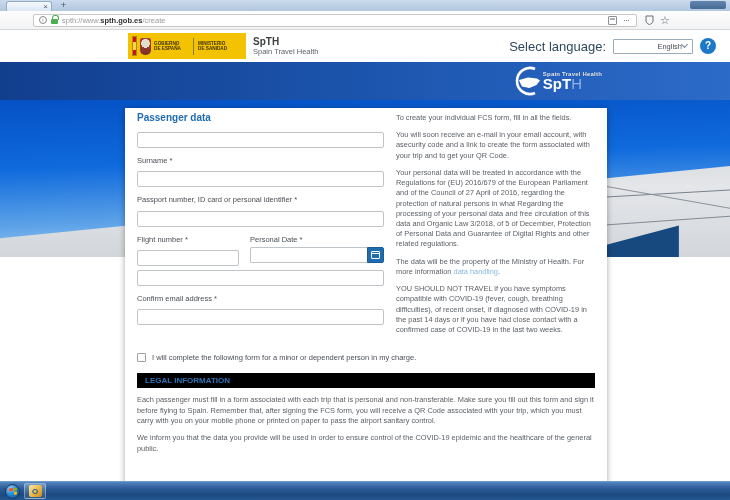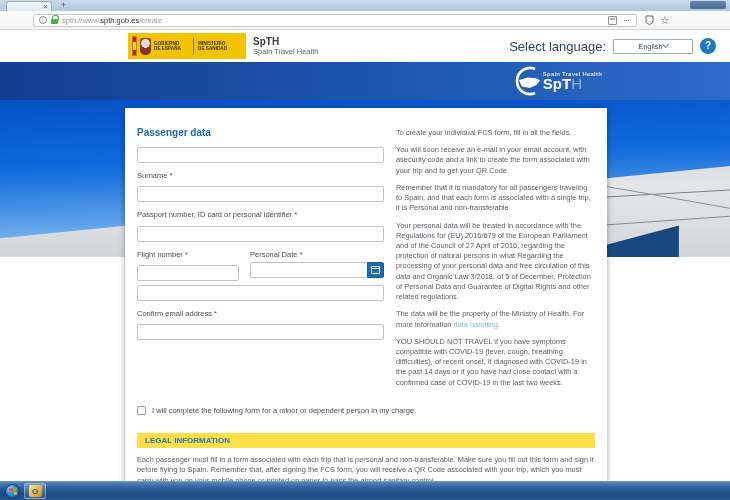--- a/index.html
+++ b/index.html
@@ -13,40 +13,40 @@
   .tab-close{font-size:8px;color:#4d5a68;line-height:6px}
   .newtab{position:absolute;left:56px;top:1px;width:15px;height:10px;color:#3d5371;font-size:9px;line-height:9px;text-align:center;border-radius:2px}
   .win-controls{position:absolute;right:4px;top:1px;width:36px;height:8px;background:linear-gradient(180deg,#48719f,#2a5381);border-radius:2px;opacity:.8}
 
   .navbar{height:19px;background:linear-gradient(180deg,#fdfdfd,#f2f3f5);border-bottom:1px solid #d6d6d6;display:flex;align-items:center;padding:0 8px}
   .urlbar{margin-left:25px;width:604px;height:13px;background:#fff;border:1px solid #c8c8c8;border-radius:2px;display:flex;align-items:center;padding:0 5px;gap:4px}
   .info-icon{width:8px;height:8px;border:1px solid #8a8a8a;border-radius:50%;color:#8a8a8a;font-size:6px;line-height:6px;text-align:center;flex:0 0 auto}
   .lock-icon{position:relative;width:7px;height:5px;background:#4caf50;border-radius:1px;margin-top:2px;flex:0 0 auto}
   .lock-icon:before{content:"";position:absolute;top:-4px;left:1px;width:5px;height:4px;border:1px solid #4caf50;border-bottom:none;border-radius:3px 3px 0 0}
   .url-text{font-size:7.5px;color:#9b9b9b;white-space:nowrap;flex:1}
-  .url-domain{color:#2f2f2f;font-weight:normal}
+  .url-domain{color:#2f2f2f;font-weight:bold}
   .page-icon{width:9px;height:9px;border:1px solid #8d9196;border-radius:1px;position:relative;flex:0 0 auto}
   .page-icon:after{content:"";position:absolute;left:1px;top:1px;right:1px;height:2px;background:#aeb2b7}
   .dots-icon{font-size:9px;color:#5f6368;line-height:8px;letter-spacing:-1px;padding:0 2px}
   .shield-icon{flex:0 0 auto;margin-left:8px}
   .star-icon{font-size:11px;color:#6a6f75;line-height:10px;margin-left:6px}
 
   
   .siteheader{height:32px;background:#fff;display:flex;align-items:center;padding-left:128px;padding-right:14px}
   .gov-logo{width:118px;height:26px;background:#f3c200;display:flex;align-items:center;gap:3px;padding:2px 4px;flex:0 0 auto}
   .gov-flag{width:5px;height:20px;background:linear-gradient(180deg,#c8102e 0 25%,#ffd24d 25% 75%,#c8102e 75% 100%);border:0.5px solid #b08900}
   .gov-crest{width:11px;height:17px;border-radius:2px 2px 5px 5px;background:radial-gradient(circle at 50% 32%,#e3ddcf 0 34%,transparent 35%),linear-gradient(180deg,#a9433a,#7d2f2a);flex:0 0 auto}
   .gov-text{font-size:6px;line-height:1.05;color:#3d3200;font-weight:bold;transform:scale(.78);transform-origin:left center;white-space:nowrap}
   .gov-div{width:1px;height:17px;background:#8c7a1c;margin:0 1px;flex:0 0 auto}
   .brand{margin-left:7px}
   .brand-name{font-size:10px;font-weight:bold;color:#3c4043;line-height:1.1}
   .brand-sub{font-size:7.5px;color:#5f6368}
   .lang-area{margin-left:auto;display:flex;align-items:center;gap:7px}
   .lang-label{font-size:13px;color:#30485e}
-  .lang-select{width:80px;height:15px;border:1px solid #9aacba;background:#fff;font-size:7.5px;color:#4a4f55;display:flex;align-items:center;justify-content:center;padding:0 5px;border-radius:1px}
+  .lang-select{width:80px;height:15px;border:1px solid #9aacba;background:#fff;font-size:7.5px;color:#4a4f55;display:flex;align-items:center;justify-content:flex-end;padding:0 5px;border-radius:1px}
   .chevron-down-icon{width:5px;height:5px;border-right:1px solid #6e8296;border-bottom:1px solid #6e8296;transform:rotate(45deg);margin-top:-3px}
   .help-btn{width:16px;height:16px;border-radius:50%;background:#1e78c8;color:#fff;font-weight:bold;font-size:10px;line-height:16px;text-align:center}
 
   
   .banner{height:38px;background:linear-gradient(90deg,#123e8e 0%,#1d57b0 55%,#2d6bc9 100%);position:relative}
   .spth-logo{position:absolute;right:128px;top:3px;display:flex;align-items:center}
   .logo-text{margin-left:-6px}
   .logo-top{font-size:6px;color:#e7eefb;font-weight:bold;letter-spacing:.2px;text-shadow:0 0 1px #0c2f6b}
   .logo-main{font-size:15px;font-weight:bold;color:#fff;line-height:.95}
   .logo-main-light{color:#8fb1e4;font-weight:normal}
@@ -57,21 +57,21 @@
   .wing{position:absolute;left:0;top:0;width:100%;height:100%;
         background:linear-gradient(180deg,#c3c8cf 0,#e4e6e9 55%,#d2d6db 100%);
         clip-path:polygon(0 88%,100% 42%,100% 100%,0 100%)}
   .wing-line-1{position:absolute;left:46%;top:63%;width:62%;height:1px;background:#79818c;transform:rotate(-3.2deg)}
   .wing-line-2{position:absolute;left:38%;top:83%;width:68%;height:1px;background:#828a94;transform:rotate(-4deg)}
   .wing-line-3{position:absolute;left:70%;top:58%;width:34%;height:1px;background:#8b929b;transform:rotate(10deg)}
   .sea-wedge{position:absolute;left:76%;top:74%;width:17%;height:27%;background:#17497f;clip-path:polygon(0 100%,100% 22%,100% 100%)}
 
   
   .card{position:absolute;left:125px;top:108px;width:482px;bottom:14px;background:#fff;z-index:3;
-        padding:19px 12px 0;overflow:hidden;box-shadow:0 1px 6px rgba(0,0,0,.35)}
+        padding:4px 12px 0;overflow:hidden;box-shadow:0 1px 6px rgba(0,0,0,.35)}
   .cols{display:flex;gap:12px}
   .form-col{flex:0 0 218px}
   .info-col{flex:1;padding-top:1px}
   .form-title{font-size:10px;font-weight:bold;color:#1f6cb0;margin-bottom:5px}
   .f-label{font-size:7.5px;color:#4a4f55;margin:8px 0 3px}
   .f-input{width:100%;height:16px;border:1px solid #bfc4c9;border-radius:2px;background:#fff;font-size:8px;padding:0 3px}
   .row2{display:flex;gap:11px}
   .row2 .c1{flex:0 0 102px}
   .row2 .c2{flex:1}
   .date-group{display:flex}
@@ -79,21 +79,21 @@
   .cal-btn{width:17px;height:16px;background:#1f6cb0;border:1px solid #1a5c96;border-radius:0 2px 2px 0;display:flex;align-items:center;justify-content:center;flex:0 0 auto}
   .cal-glyph{width:9px;height:8px;border:1px solid #fff;border-radius:1px;position:relative}
   .cal-glyph:before{content:"";position:absolute;top:1px;left:0;right:0;height:1px;background:#fff}
 
   .info-col p{font-size:7.4px;line-height:1.38;color:#5b6066;margin-bottom:7px}
   .link{color:#85b7e2;text-decoration:none;cursor:pointer}
 
   .chk-row{display:flex;align-items:center;gap:6px;margin-top:11px;font-size:7.5px;color:#4a4f55}
   .chk-box{width:9px;height:9px;border:1px solid #9aa0a6;border-radius:1px;background:#fff;flex:0 0 auto}
 
-  .legal-bar{margin-top:18px;height:15px;background:#fde047;color:#2e74b5;font-weight:bold;font-size:8px;line-height:15px;padding-left:8px}
+  .legal-bar{margin-top:11px;height:15px;background:#000000;color:#2e74b5;font-weight:bold;font-size:8px;line-height:15px;padding-left:8px}
   .legal p{font-size:7.4px;line-height:1.4;color:#5b6066;margin-top:7px}
 
   
   .taskbar{position:absolute;left:0;bottom:0;width:730px;height:19px;z-index:10;
            background:linear-gradient(180deg,#5585bd 0%,#2c5d99 35%,#1d4a80 70%,#245790 100%);
            display:flex;align-items:center;padding-left:5px;gap:4px;border-top:1px solid #6f9cc9}
   .start-orb{width:15px;height:15px;border-radius:50%;background:radial-gradient(circle at 35% 30%,#9fd1ff,#2a71b8 55%,#124a86);
              border:1px solid #0d3a6e;display:flex;align-items:center;justify-content:center}
   .orb-flag{width:8px;height:7px;display:grid;grid-template-columns:1fr 1fr;grid-template-rows:1fr 1fr;gap:1px;transform:skewY(-6deg)}
   .orb-flag span{border-radius:1px}
@@ -206,21 +206,20 @@
 
       <input class="f-input" type="text" style="">
 
       <div class="f-label">Confirm email address *</div>
       <input class="f-input" type="text" style="">
     </div>
 
     <div class="info-col">
       <p>To create your individual FCS form, fill in all the fields.</p>
       <p>You will soon receive an e-mail in your email account, with asecurity code and a link to create the form associated with your trip and to get your QR Code.</p>
-      <p>Remember that it is mandatory for all passengers traveling to Spain, and that each form is associated with a single trip, it is Personal and non-transferable</p>
       <p>Your personal data will be treated in accordance with the Regulations for (EU) 2016/679 of the European Parliament and of the Council of 27 April of 2016, regarding the protection of natural persons in what Regarding the processing of your personal data and free circulation of this data and Organic Law 3/2018, of 5 of December, Protection of Personal Data and Guarantee of Digital Rights and other related regulations.</p>
       <p><span>The data will be the property of the Ministry of Health. For more information </span><span class="link">data handling</span><span>.</span></p>
       <p>YOU SHOULD NOT TRAVEL if you have symptoms compatible with COVID-19 (fever, cough, breathing difficulties), of recent onset, if diagnosed with COVID-19 in the past 14 days or if you have had close contact with a confirmed case of COVID-19 in the last two weeks.</p>
     </div>
   </div>
 
   <div class="chk-row">
     <span class="chk-box"></span>
     <span>I will complete the following form for a minor or dependent person in my charge.</span>
   </div>

